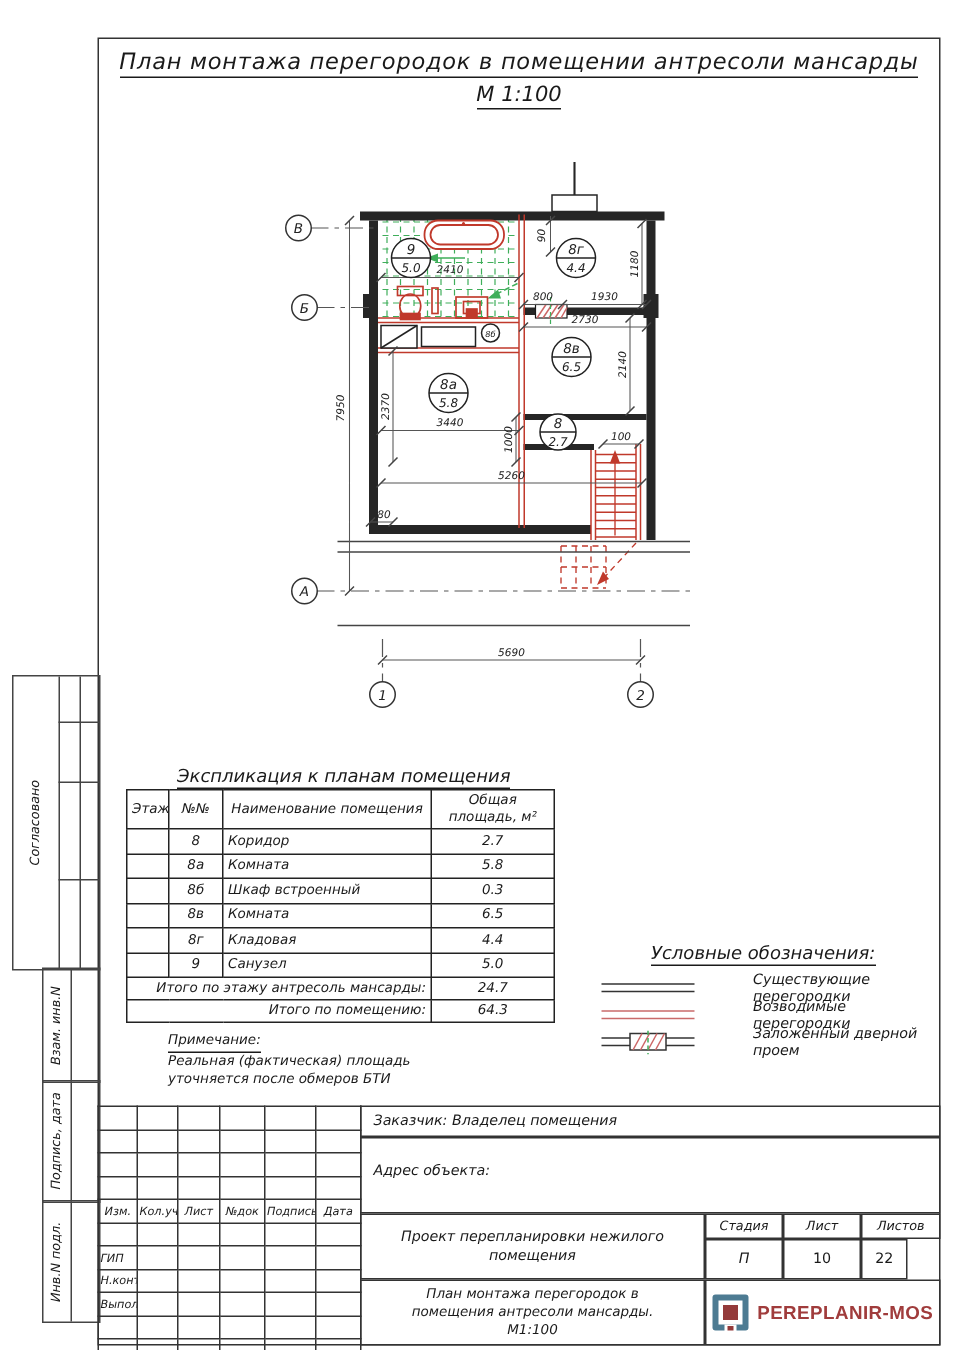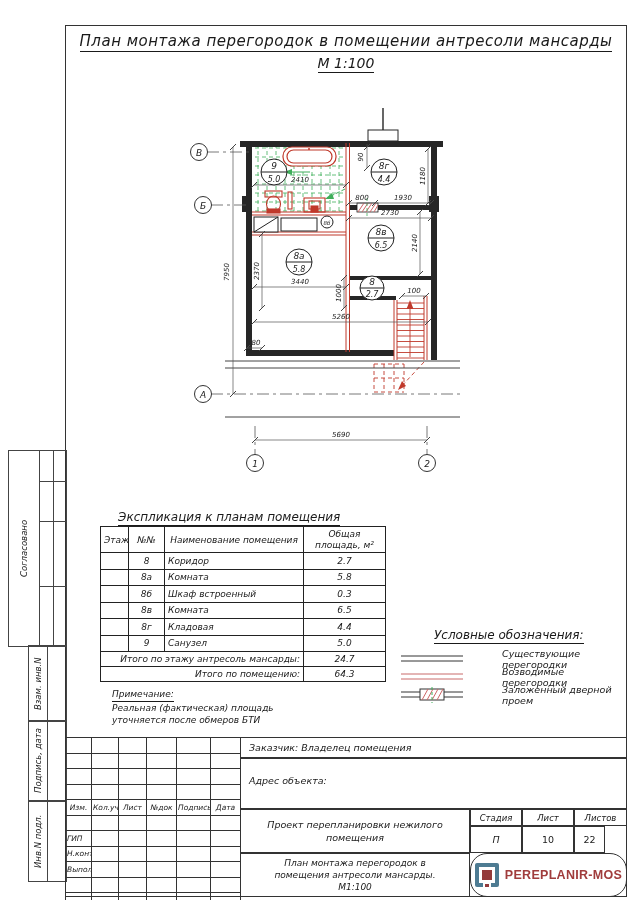--- a/index.html
+++ b/index.html
@@ -256,21 +256,21 @@
           <text class="rarea" x="372" y="297">2.7</text>
         </g>
       <g>
           <circle cx="327" cy="222" r="6" fill="#fff" stroke="#222"></circle>
           <text class="rsm" x="327" y="224.5">8б</text>
         </g>
     </g>
   </svg>
 
   <div class="abs exp-title"><span class="u">Экспликация к планам помещения</span></div>
-  <table class="abs exp-table" style="left:100px;top:526px;width:285px;">
+  <table class="abs exp-table" style="left:84px;top:526px;width:285px;">
     <colgroup>
         <col style="width:28px">
         <col style="width:36px">
         <col style="width:139px">
         <col style="width:82px">
       </colgroup>
     <tbody>
         <tr style="height:26px;">
       <th class="c" style="white-space:normal;">Этаж</th>
       <th class="c">№№</th>
@@ -502,21 +502,21 @@
     </div>
   <div class="abs tbc cen" style="left:522px;top:826px;width:52px;height:27px;font-style:normal;">
       <span>10</span>
     </div>
   <div class="abs tbc cen" style="left:574px;top:826px;width:31px;height:27px;font-style:normal;">
       <span>22</span>
     </div>
   <div class="abs tbc cen" style="left:240px;top:853px;width:230px;height:44px;font-size:9px;line-height:12px;">
     <div><span>План монтажа перегородок в</span><br><span>помещения антресоли мансарды.</span><br><span>М1:100</span></div>
   </div>
-  <div class="abs tbc logo-wrap" style="left:470px;top:853px;width:157px;height:44px;border-radius:17px;">
+  <div class="abs tbc logo-wrap" style="left:470px;top:853px;width:157px;height:44px;">
     <div class="logo-icon">
       <div class="w1"></div>
         <div class="r1"></div>
         <div class="n1"></div>
         <div class="n2"></div>
     </div>
     <div class="logo-text">PEREPLANIR-MOS</div>
   </div>
 
 </div>

